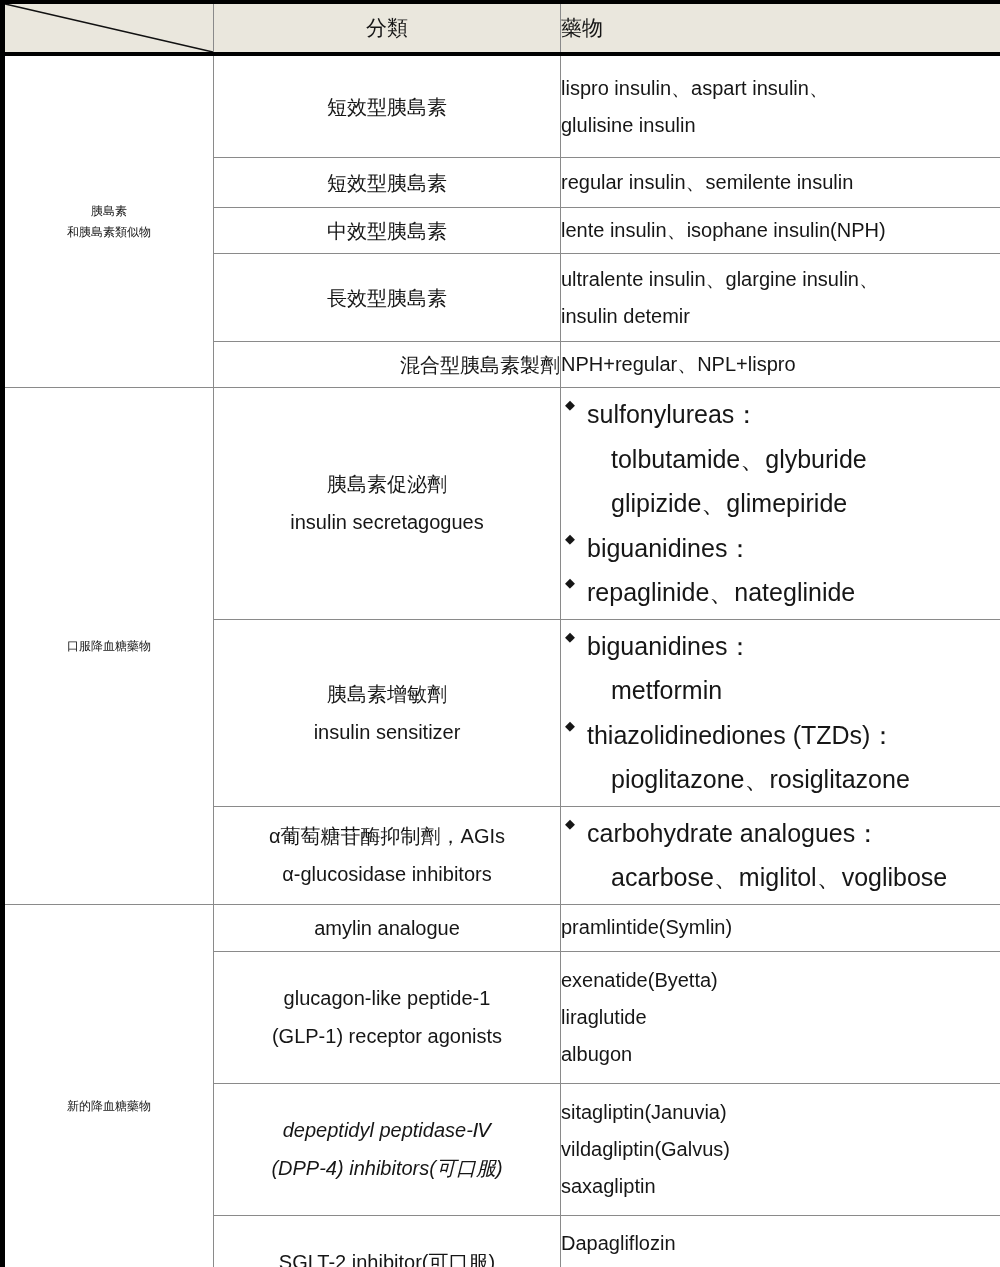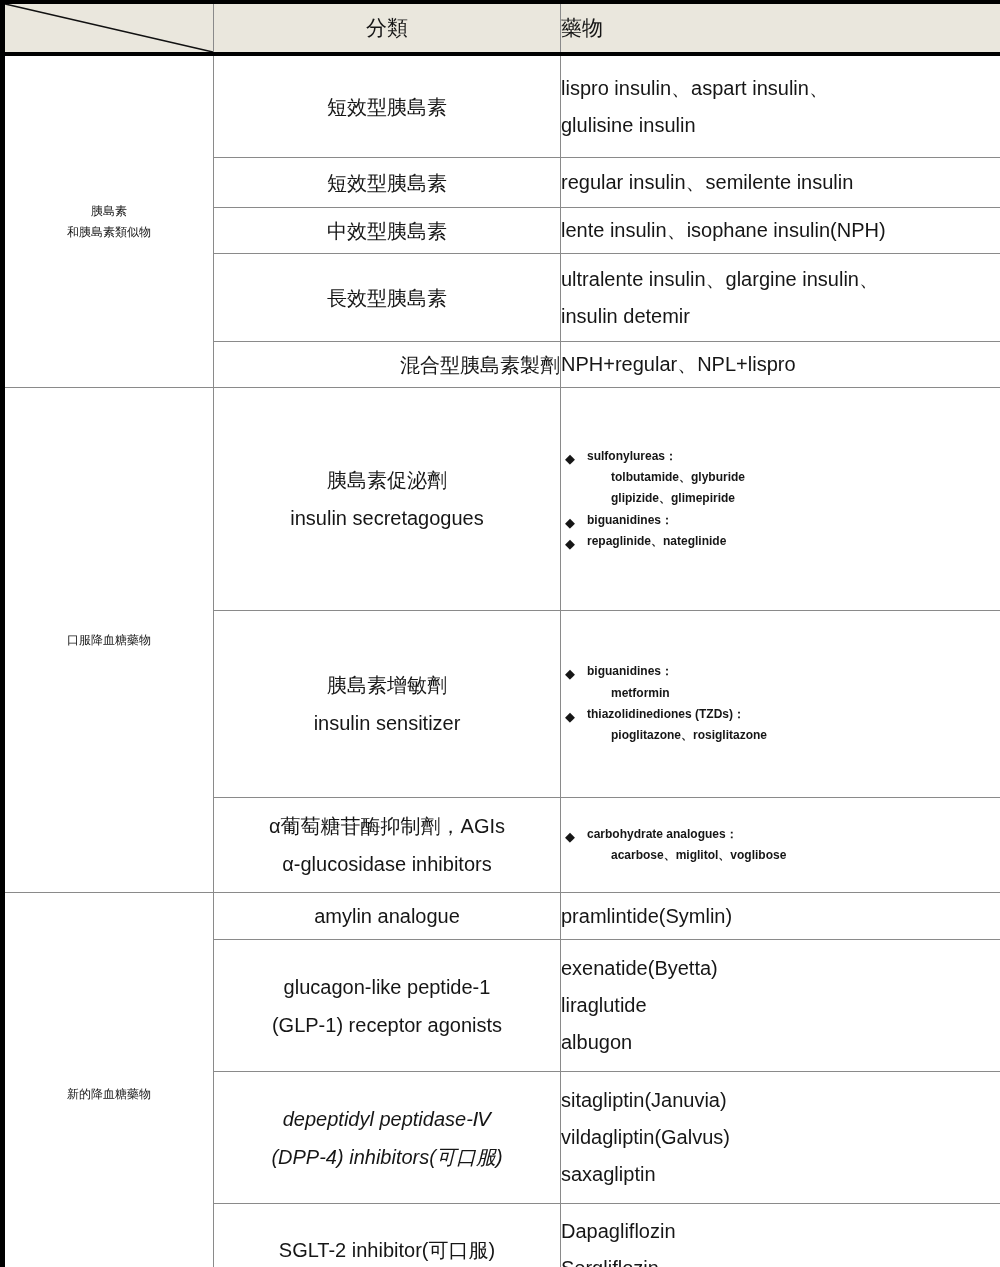--- a/index.html
+++ b/index.html
@@ -106,25 +106,24 @@
   td.no-bottom-border { border-bottom: none; }
 
   
   ul.bullets {
     list-style: none;
     margin: 0;
     padding: 4px 0 4px 0;
   }
   ul.bullets > li {
     position: relative;
-    font-size: 12px;
+    font-size: 25px;
     line-height: 1.78;
     padding-left: 26px;
     white-space: nowrap;
-    font-weight: bold;
   }
   ul.bullets > li.bullet::before {
     content: "\25C6";
     position: absolute;
     left: 4px;
     top: 0;
     font-size: 13px;
     line-height: 1.78;
     transform: translateY(1px);
   }

